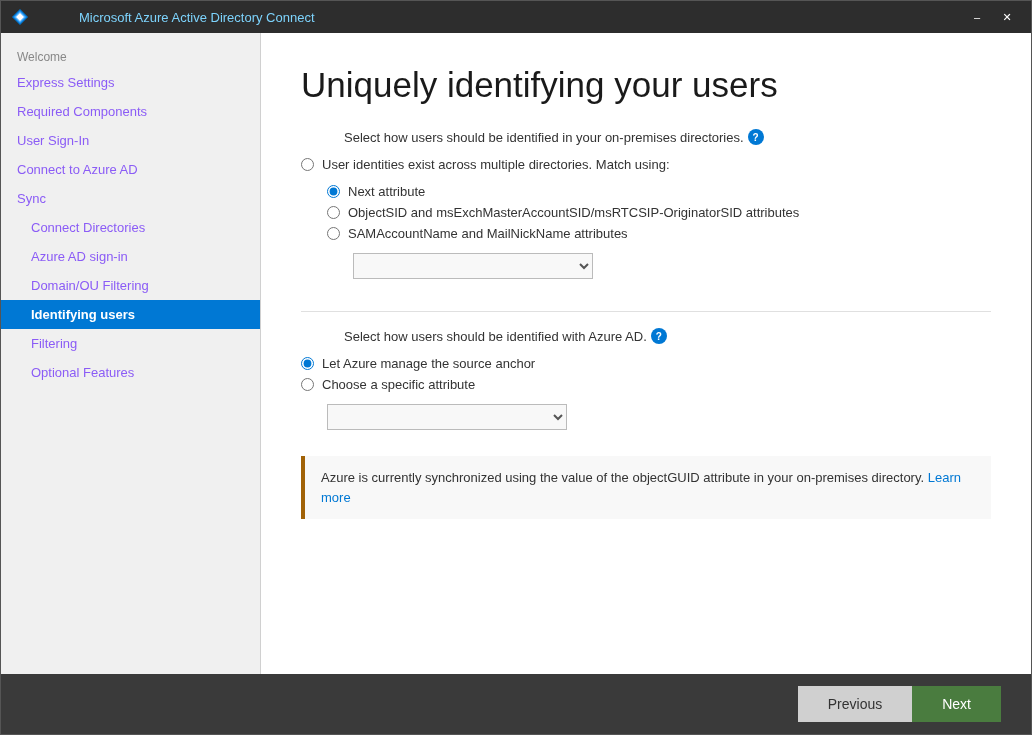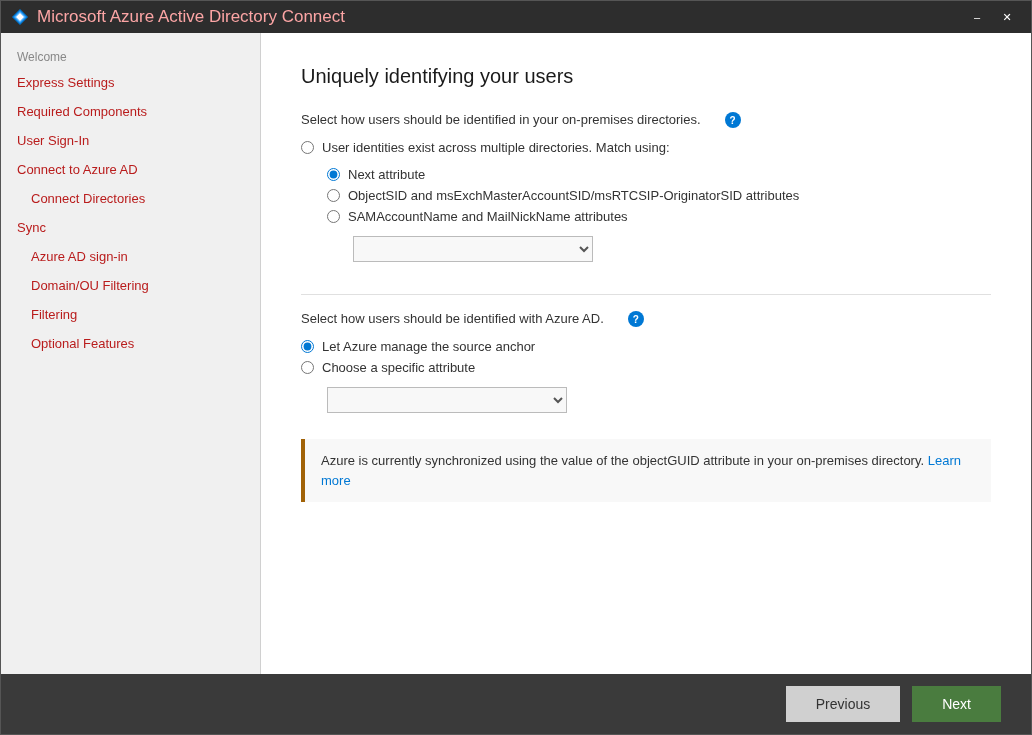--- a/index.html
+++ b/index.html
@@ -3,60 +3,60 @@
   <meta charset="utf-8">
   <style>
     * { box-sizing: border-box; margin: 0; padding: 0; }
     body { font-family: 'Segoe UI', Tahoma, sans-serif; font-size: 13px; background: #1a1a1a; width: 1032px; height: 735px; overflow: hidden; }
 
     .window { width: 1032px; height: 735px; display: flex; flex-direction: column; border: 1px solid #555; }
 
     
     .titlebar { background: #2d2d2d; height: 32px; display: flex; align-items: center; padding: 0 10px; flex-shrink: 0; }
     .titlebar-icon { width: 18px; height: 18px; margin-right: 8px; }
-    .titlebar-title { color: #fca5a5; font-size: 17px; flex: 1; }
+    .titlebar-title { color: #7dd3fc; font-size: 13px; flex: 1; margin-left: 42px; }
     .titlebar-controls { display: flex; gap: 2px; }
     .titlebar-btn { width: 28px; height: 20px; background: none; border: none; color: #fff; font-size: 11px; cursor: pointer; display: flex; align-items: center; justify-content: center; }
 
     
     .main { display: flex; flex: 1; overflow: hidden; }
 
     
     .sidebar { width: 260px; background: #f0f0f0; border-right: 1px solid #d0d0d0; display: flex; flex-direction: column; flex-shrink: 0; padding-top: 10px; }
-    .sidebar-item { padding: 7px 16px; color: #b91c1c; cursor: pointer; font-size: 13px; }
+    .sidebar-item { padding: 7px 16px; color: #8b5cf6; cursor: pointer; font-size: 13px; }
     .sidebar-item.active { background: #0078d4; color: #fff; font-weight: 600; }
     .sidebar-item.welcome { color: #888; font-size: 12px; padding-bottom: 4px; cursor: default; }
     .sidebar-item.indent { padding-left: 30px; }
 
     
     .content { flex: 1; background: #ffffff; display: flex; flex-direction: column; overflow: hidden; }
     .content-body { flex: 1; padding: 32px 40px 20px 40px; overflow-y: auto; }
 
-    .page-title { font-size: 20px; font-weight: 300; color: #1a1a1a; margin-bottom: 24px; }
+    .page-title { font-size: 35px; font-weight: 300; color: #1a1a1a; margin-bottom: 24px; }
 
-    .section-label { color: #333; margin-bottom: 12px; display: flex; gap: 24px; font-size: 13px; }
+    .section-label { color: #333; margin-bottom: 12px; display: flex; align-items: center; gap: 4px; font-size: 13px; margin-left: 43px; }
     .help-icon { display: inline-flex; align-items: center; justify-content: center; width: 16px; height: 16px; background: #0078d4; color: #fff; border-radius: 50%; font-size: 10px; font-weight: bold; cursor: pointer; flex-shrink: 0; }
 
     .radio-group { display: flex; flex-direction: column; gap: 6px; margin-bottom: 20px; }
     .radio-row { display: flex; align-items: center; gap: 8px; }
     .radio-row input[type="radio"] { margin: 0; cursor: pointer; accent-color: #0078d4; }
     .radio-row label { color: #333; font-size: 13px; cursor: pointer; }
 
     .sub-radio-group { margin-left: 26px; display: flex; flex-direction: column; gap: 6px; margin-top: 6px; margin-bottom: 6px; }
 
     .dropdown-container { margin-left: 26px; margin-top: 6px; margin-bottom: 6px; }
     .dropdown-select { width: 240px; height: 26px; border: 1px solid #bbb; background: #f8f8f8; color: #555; font-size: 12px; padding: 0 6px; appearance: auto; }
 
     .divider { border: none; border-top: 1px solid #e0e0e0; margin: 16px 0; }
 
     .info-box { border-left: 4px solid #a16207; padding: 12px 16px; background: #f8f8f8; margin-top: 16px; font-size: 13px; color: #333; line-height: 1.5; }
     .info-box a { color: #0078d4; text-decoration: none; cursor: pointer; }
 
     
-    .footer { height: 60px; background: #3a3a3a; display: flex; align-items: center; justify-content: flex-end; padding: 0 30px; gap: 12px; flex-shrink: 0; }
+    .footer { height: 60px; background: #3a3a3a; display: flex; align-items: center; justify-content: flex-end; padding: 0 30px; flex-shrink: 0; }
     .btn { height: 36px; padding: 0 30px; font-size: 14px; cursor: pointer; border: none; font-family: 'Segoe UI', Tahoma, sans-serif; }
     .btn-previous { background: #d0d0d0; color: #333; }
     .btn-next { background: #4a7c3f; color: #fff; }
 
     
     .azure-diamond { width: 18px; height: 18px; }
   </style>
 </head>
 <body>
 
@@ -76,24 +76,25 @@
   </div>
 
   <div class="main">
 
     <div class="sidebar">
       <div class="sidebar-item welcome">Welcome</div>
       <div class="sidebar-item">Express Settings</div>
       <div class="sidebar-item">Required Components</div>
       <div class="sidebar-item">User Sign-In</div>
       <div class="sidebar-item">Connect to Azure AD</div>
+      <div class="sidebar-item">Sync</div>
       <div class="sidebar-item indent">Connect Directories</div>
-      <div class="sidebar-item">Sync</div>
       <div class="sidebar-item indent">Azure AD sign-in</div>
       <div class="sidebar-item indent">Domain/OU Filtering</div>
+      <div class="sidebar-item indent active">Identifying users</div>
       <div class="sidebar-item indent">Filtering</div>
       <div class="sidebar-item indent">Optional Features</div>
     </div>
 
     <div class="content">
       <div class="content-body">
         <h1 class="page-title">Uniquely identifying your users</h1>
 
         <div class="section-label">
           <span>Select how users should be identified in your on-premises directories.</span>

